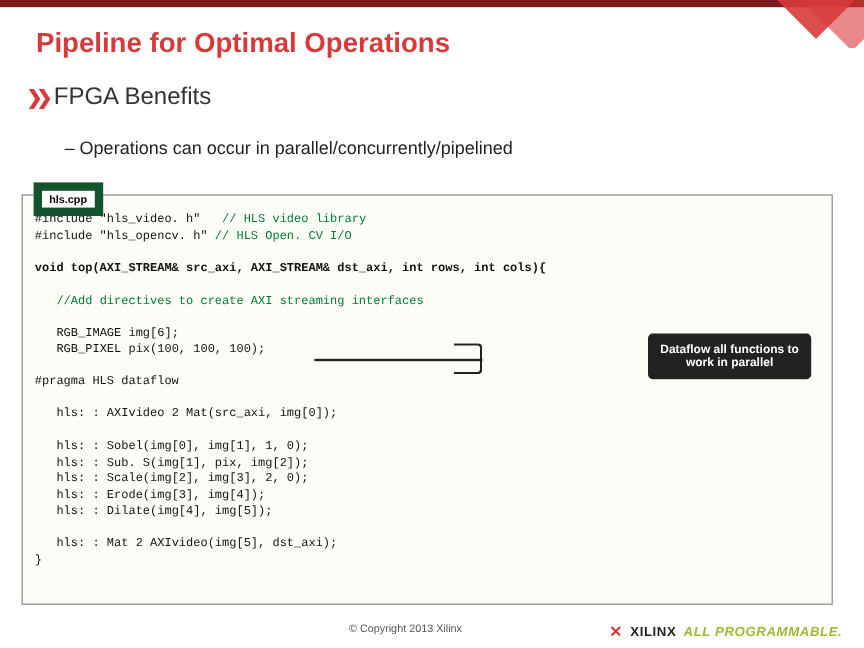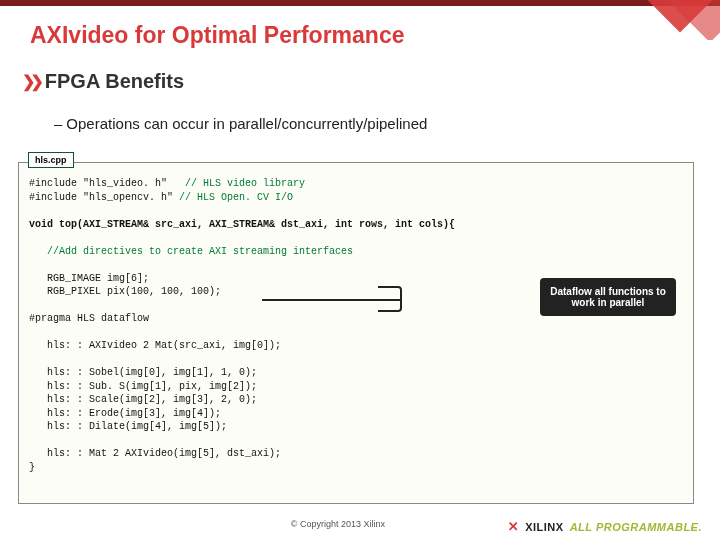--- a/index.html
+++ b/index.html
@@ -48,35 +48,35 @@
   }
   .bullet-chev {
     display: inline-flex;
     color: #d83a3a;
     font-weight: bold;
     font-size: 16px;
     letter-spacing: -5px;
   }
   .subtitle {
     font-size: 20px;
-    font-weight: bold;
+    font-weight: normal;
     color: #333;
   }
   .sub-list {
     position: absolute;
     top: 112px; left: 54px;
     font-size: 15px;
     color: #222;
     line-height: 1.6;
   }
   .sub-list .dash { margin-right: 4px; }
   .filename-tab {
     position: absolute;
     top: 152px; left: 28px;
-    border: 1px solid #14532d;
+    border: 7px solid #14532d;
     background: #fff;
     font-size: 9px;
     font-weight: bold;
     padding: 2px 6px;
     z-index: 3;
   }
   .code-box {
     position: absolute;
     top: 162px;
     left: 18px;
@@ -147,21 +147,21 @@
   .brand .x { color: #d83a3a; font-size: 13px; }
   .brand .name { color: #222; font-size: 11px; }
   .brand .tag { color: #a0b932; font-size: 11px; font-style: italic; }
 </style>
 </head>
 <body>
 
 <div class="topbar"></div>
 <div class="corner-deco"></div>
 
-<div class="title">AXIvideo for Optimal Performance</div>
+<div class="title">Pipeline for Optimal Operations</div>
 
 <div class="subtitle-row">
   <span class="bullet-chev">❯❯</span>
   <span class="subtitle">FPGA Benefits</span>
 </div>
 
 <div class="sub-list">
   <div><span class="dash">–</span><span>Operations can occur in parallel/concurrently/pipelined</span></div>
 </div>
 

